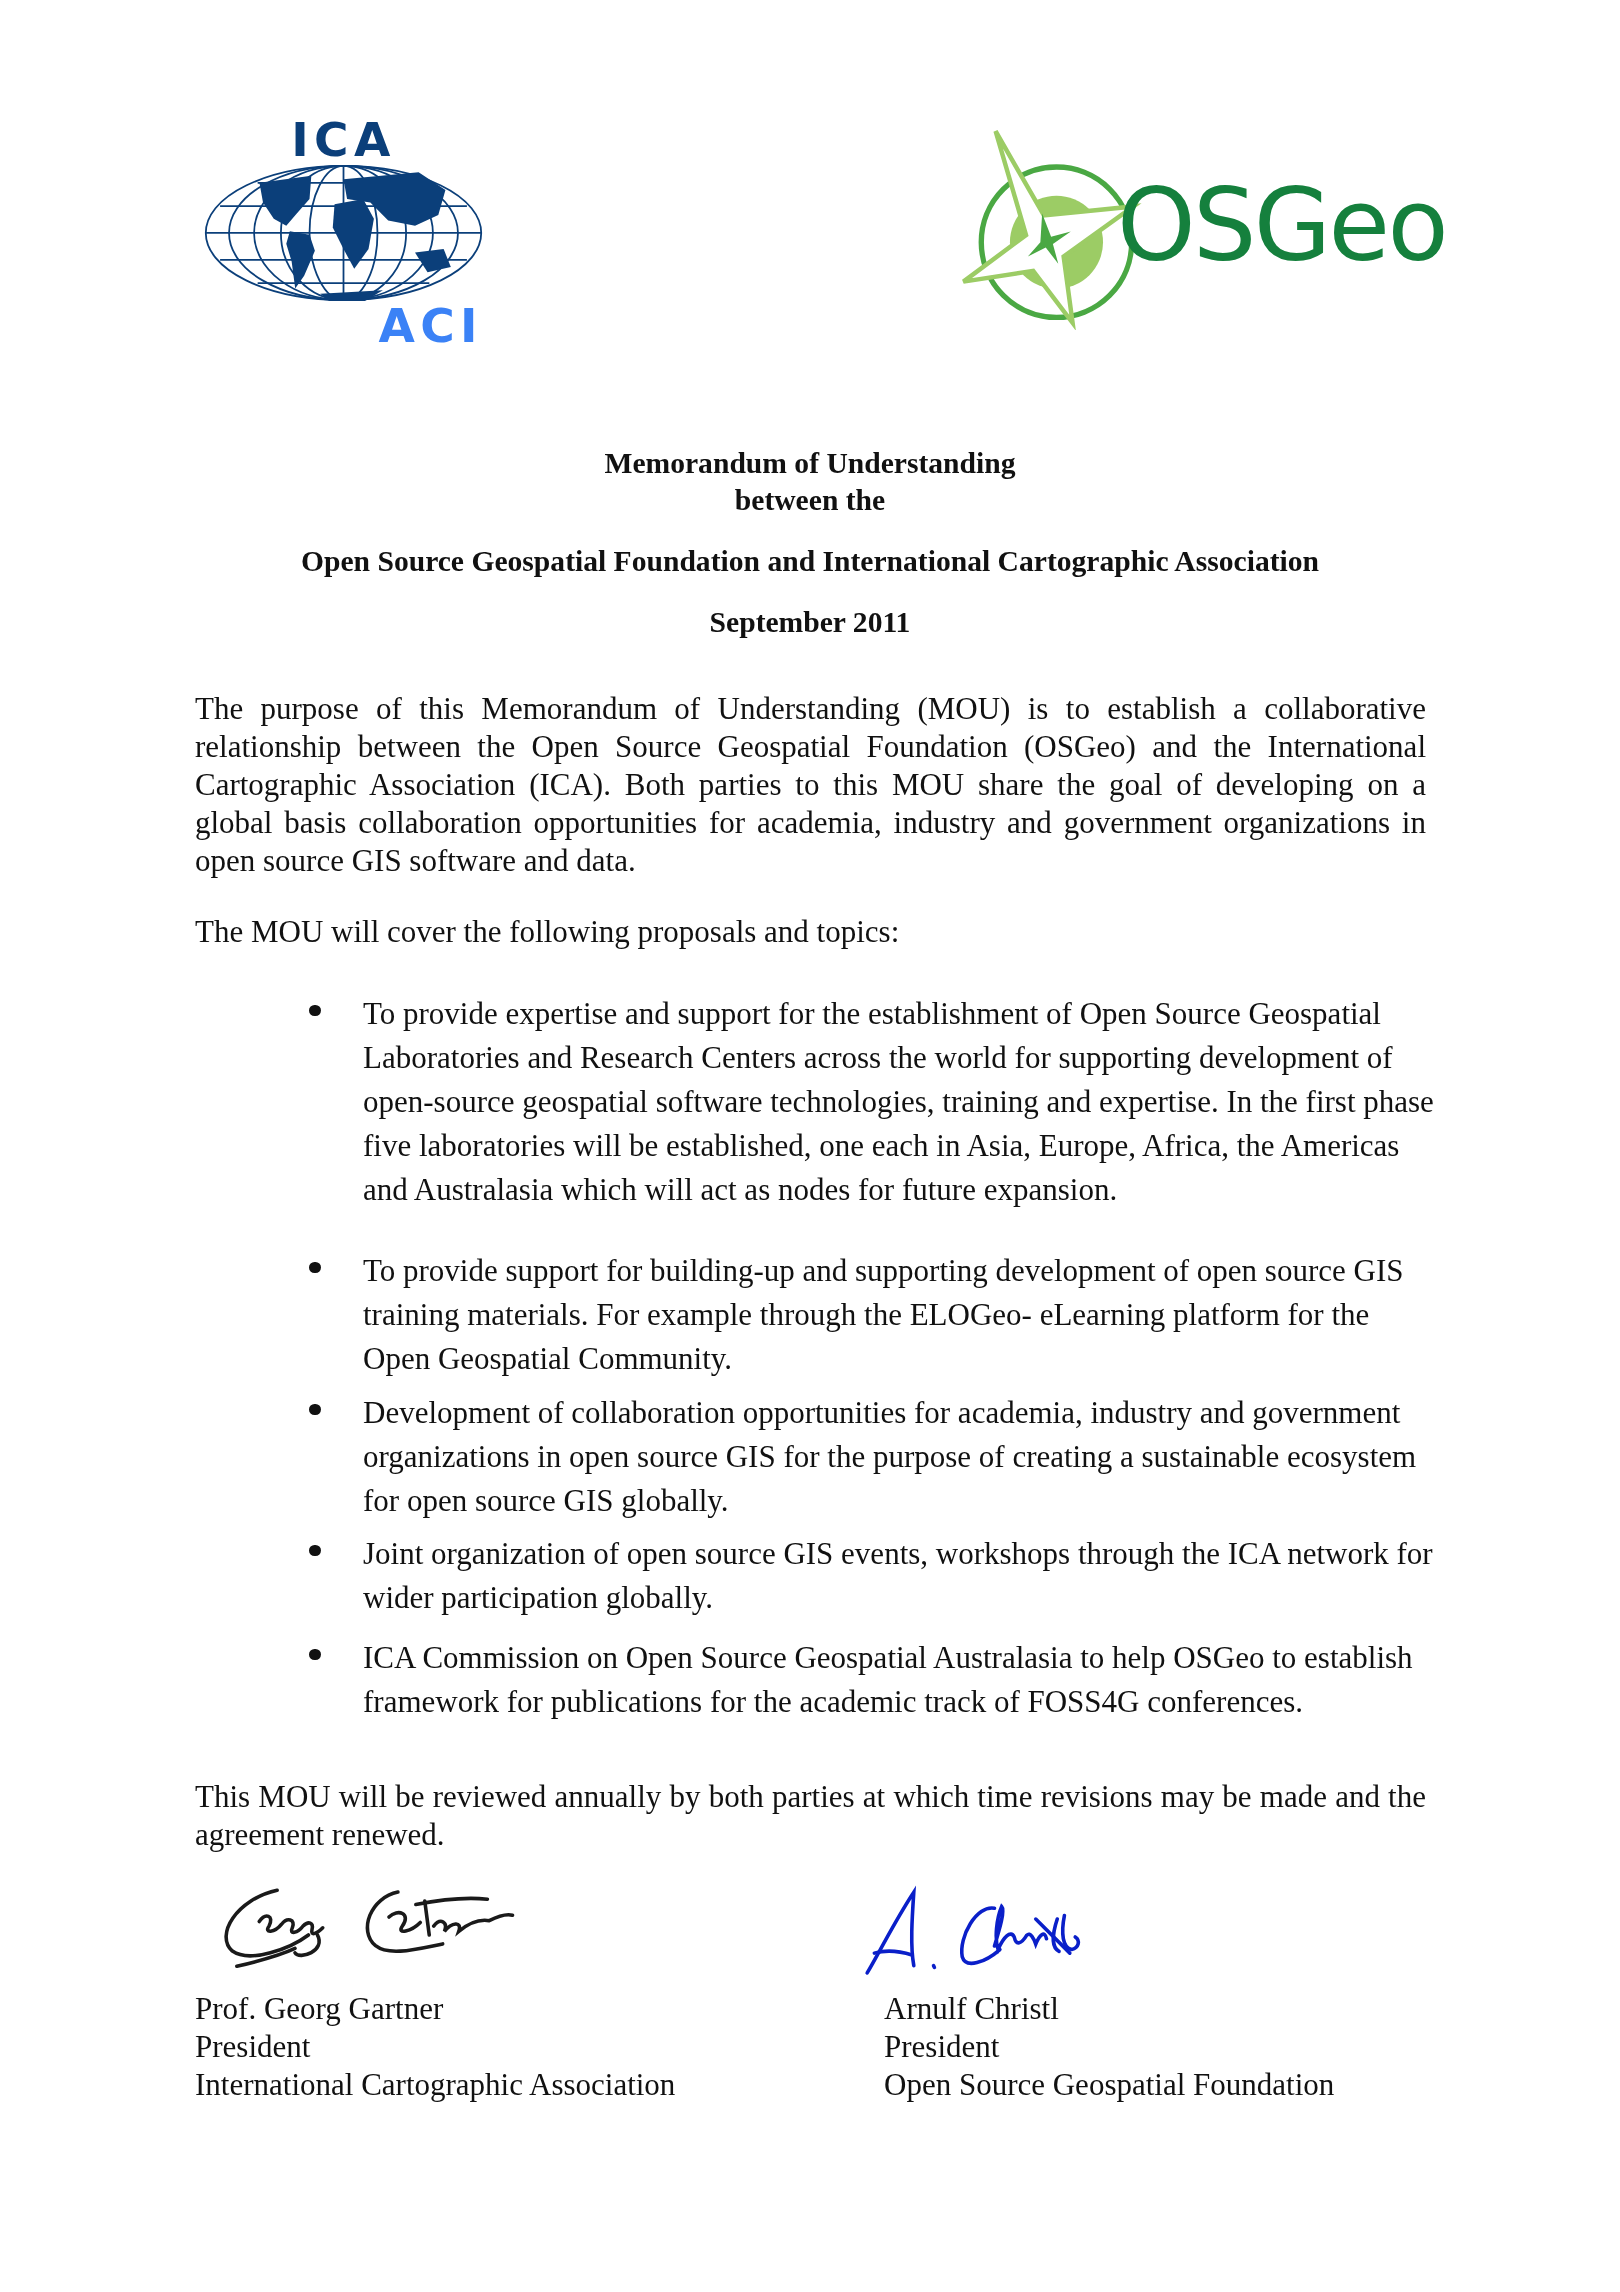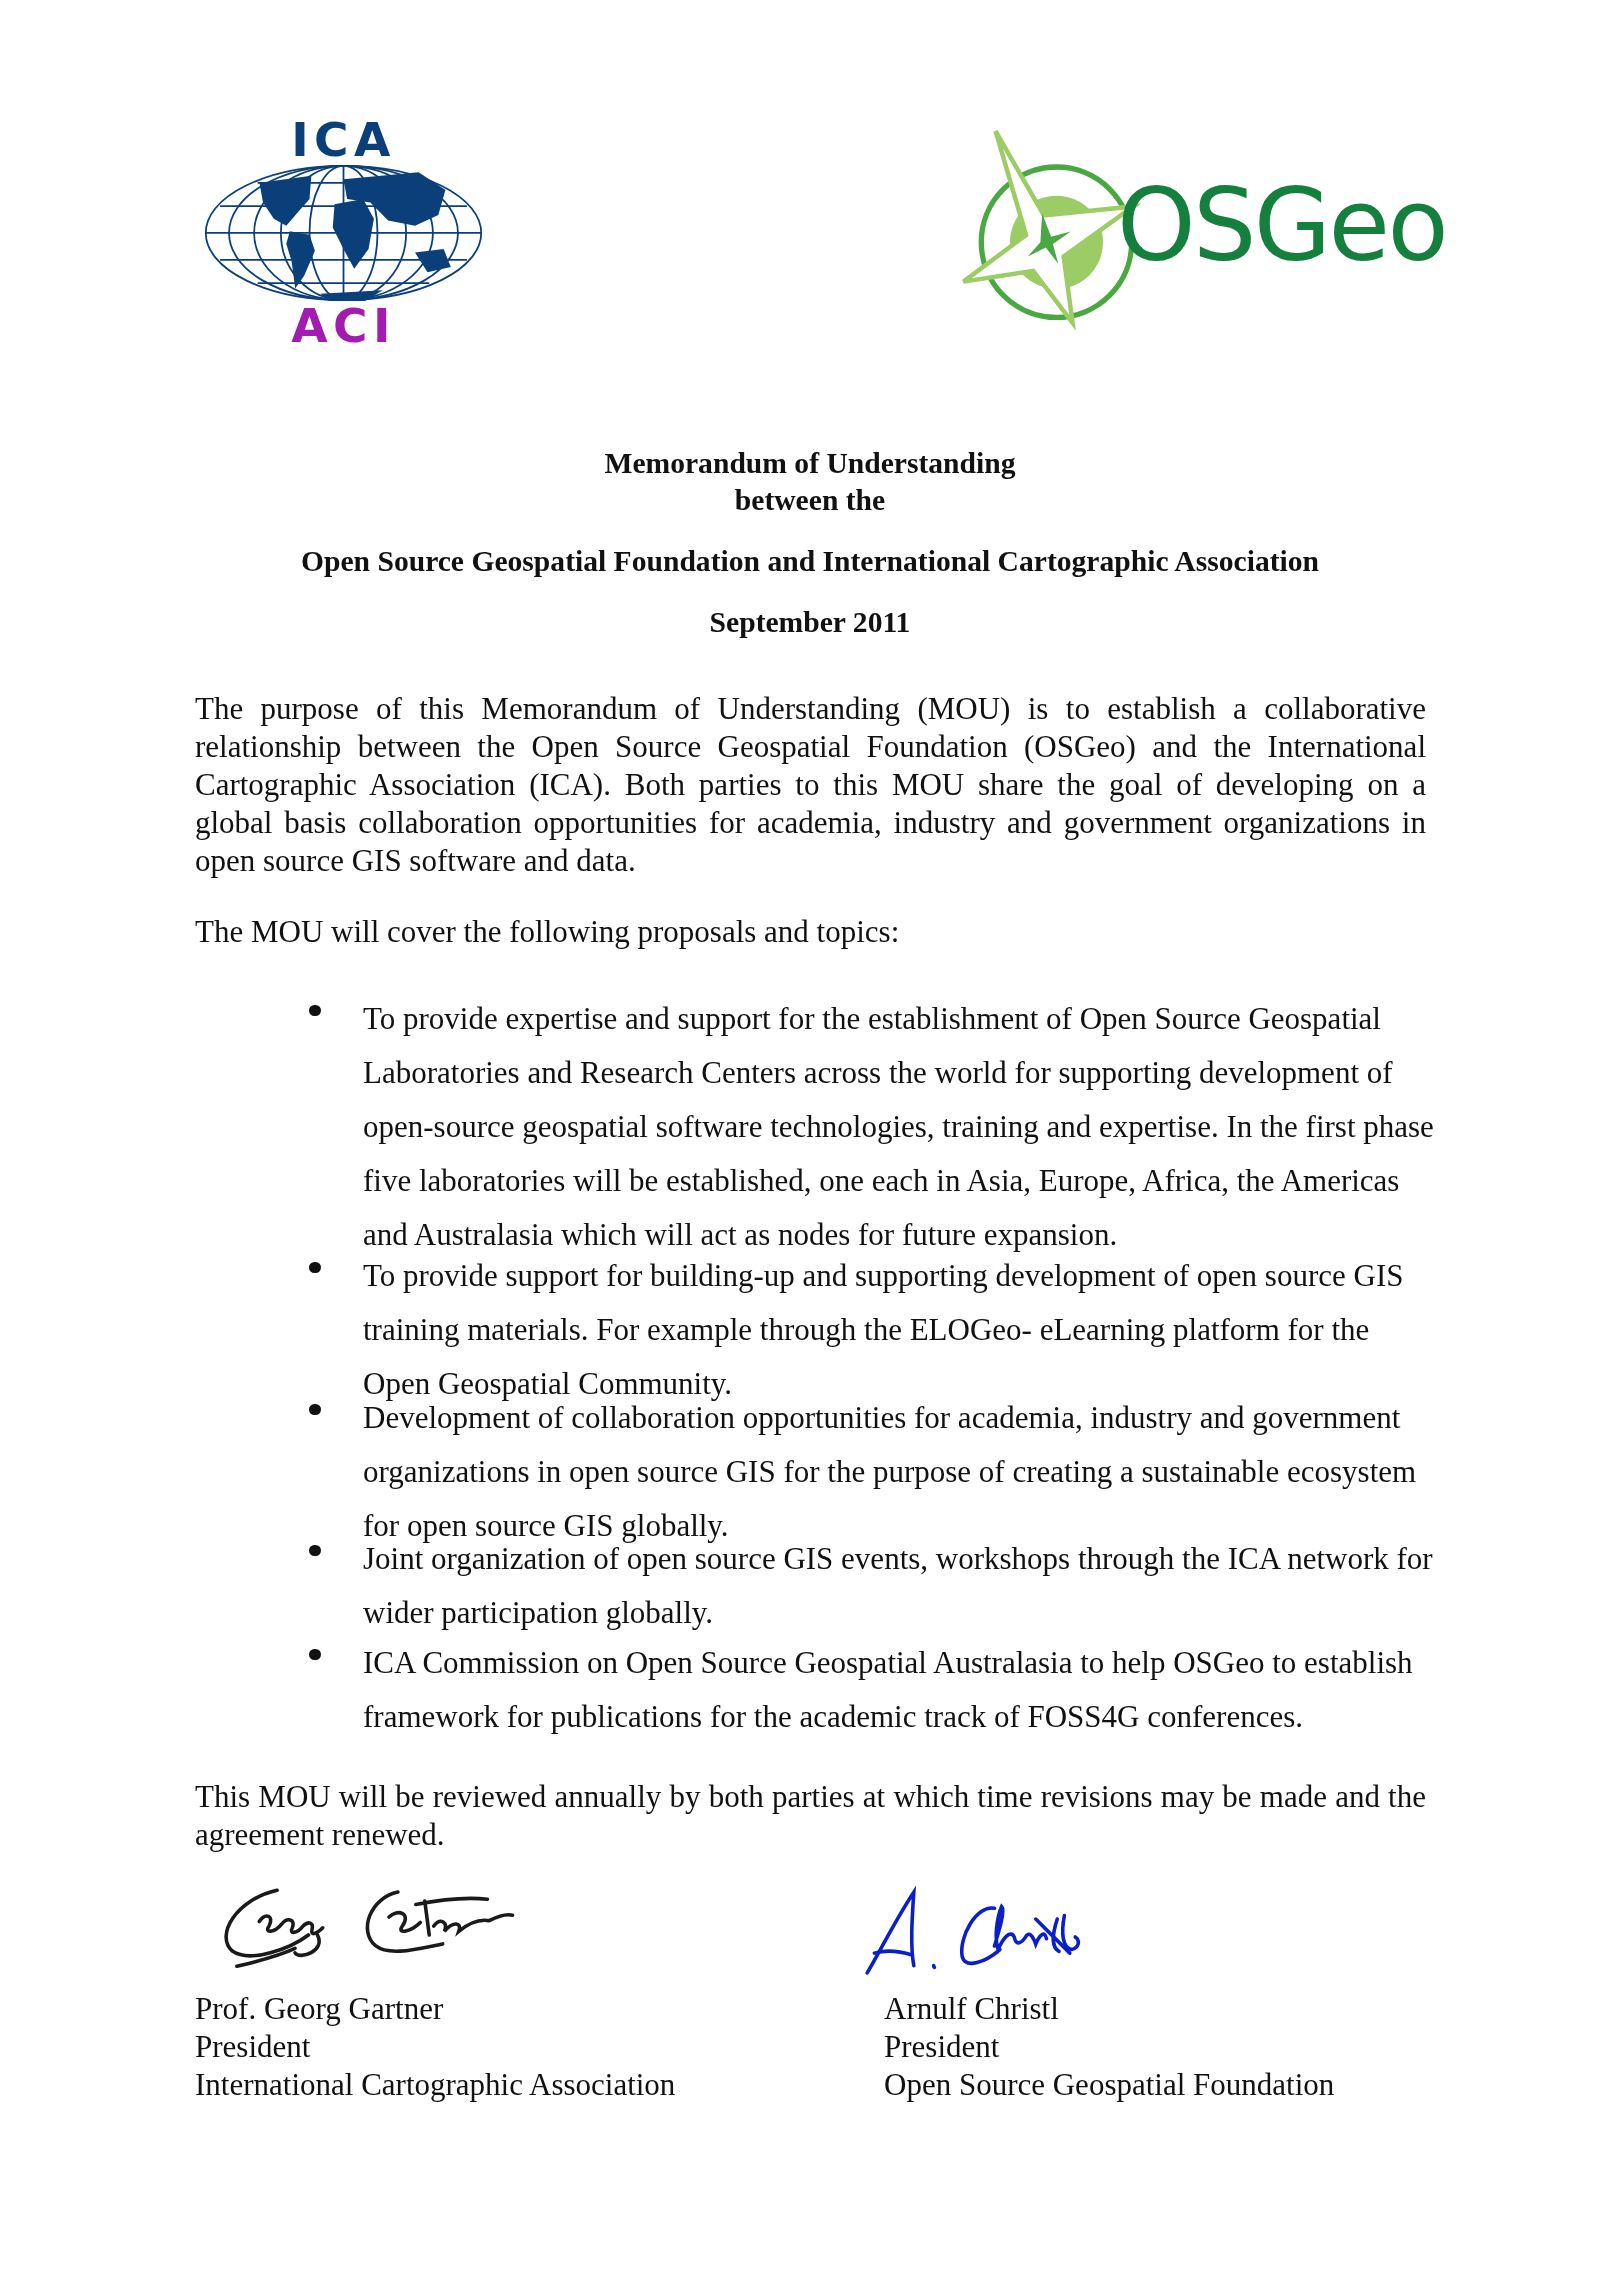--- a/index.html
+++ b/index.html
@@ -28,21 +28,21 @@
 
   
   .para { position: absolute; left: 195px; width: 1231px; font-size: 31px;
           line-height: 38px; text-align: justify; }
   .para-left { text-align: left; }
 
   .bullet-item { position: absolute; left: 309px; width: 1119px; }
   .bullet-dot { position: absolute; left: 0; top: 12.5px; width: 11.6px; height: 11.6px;
                 border-radius: 50%; background: #111; }
   .bullet-text { position: absolute; left: 54px; width: 1075px; font-size: 31px;
-                 line-height: 54px; }
+                 line-height: 44px; }
 
   
   .sig-svg { position: absolute; }
   .sig-block { position: absolute; font-size: 31px; line-height: 38px; }
   .sig-block div { white-space: nowrap; }
 </style>
 </head>
 <body>
 
 <div id="ica-logo" class="abs">
@@ -63,21 +63,21 @@
     </g>
     <g fill="#0b3f7a">
       <path d="M62 22 L120 14 L118 40 L104 56 L92 70 L78 62 L66 44 Z"></path>
       <path d="M96 76 L118 80 L124 98 L112 126 L102 140 L98 110 L92 90 Z"></path>
       <path d="M146 46 L178 40 L190 62 L184 96 L168 118 L156 96 L144 72 Z"></path>
       <path d="M156 18 L240 10 L270 30 L262 58 L236 70 L206 64 L186 44 L160 40 Z"></path>
       <path d="M236 100 L268 96 L276 116 L250 122 Z"></path>
       <path d="M130 146 L200 142 L180 154 L140 154 Z"></path>
     </g>
   </svg>
-  <div class="ica-text" style="top:186px; color:#a21caf;">ACI</div>
+  <div class="ica-text" style="top:186px; color:#3b82f6;text-align:right;">ACI</div>
 </div>
 
 <div id="osgeo-logo" class="abs">
   <svg class="abs" style="left:0; top:0;" width="188" height="206" viewBox="0 0 210 230">
     <circle cx="110" cy="132" r="84" fill="none" stroke="#4aa843" stroke-width="6"></circle>
     <circle cx="110" cy="132" r="52" fill="#9ccc65"></circle>
     <path d="M42 8 L96 102 L196 92 L118 148 L128 222 L84 164 L6 176 L76 124 Z" fill="#ffffff" stroke="#9ccc65" stroke-width="5"></path>
     <path d="M94 100 L104 126 L126 120 L106 134 L112 156 L98 138 L78 148 L92 132 Z" fill="#4aa843"></path>
   </svg>
   <div class="osgeo-word" style="color:#15803d;">OSGeo</div>

